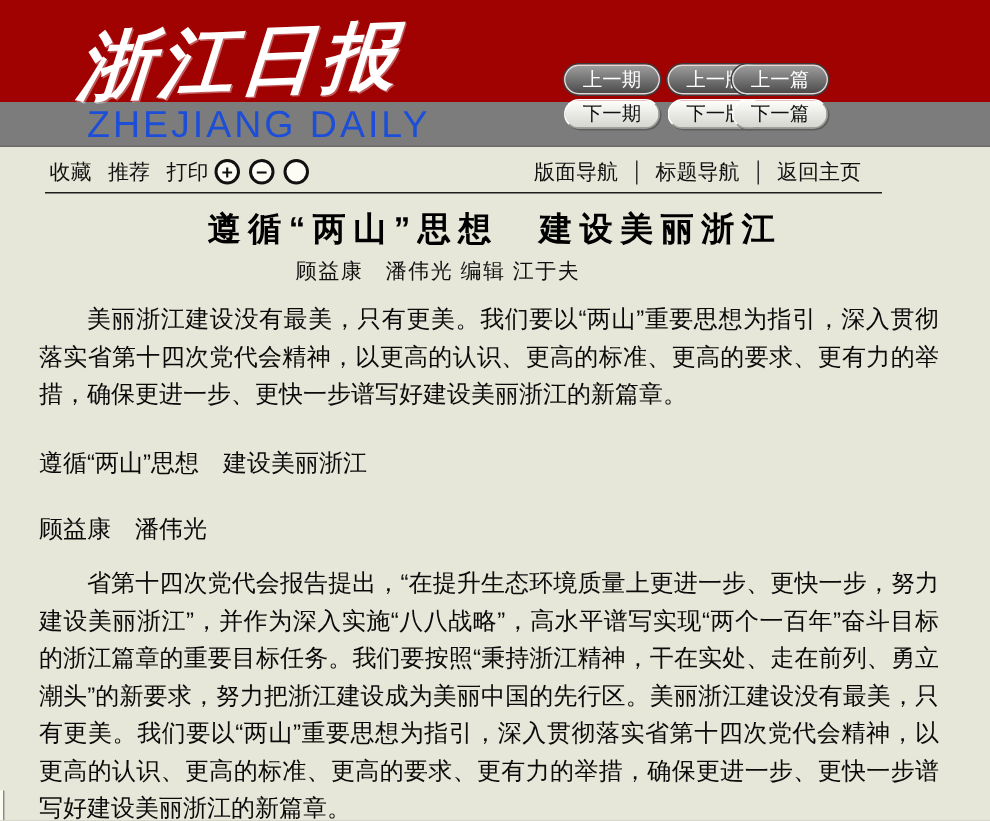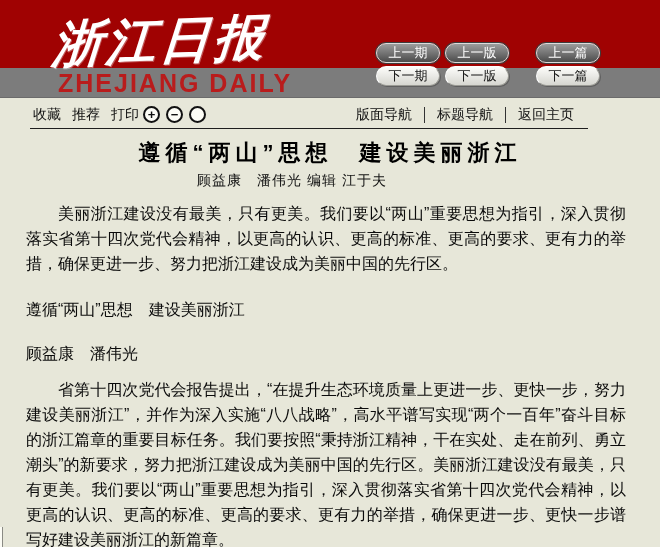--- a/index.html
+++ b/index.html
@@ -12,39 +12,39 @@
   .masthead-red { position:absolute; top:0; left:0; width:660px; height:68px; background:#a00202; }
   .masthead-gray { position:absolute; top:68px; left:0; width:660px; height:30px; background:#7c7c7c; border-bottom:1px solid #6b6b6b; }
   .logo-cn {
     position:absolute; top:8px; left:52px; width:210px; color:#ffffff;
     font-size:50px; font-weight:bold; font-style:italic; letter-spacing:4px;
     transform:rotate(-2deg) skewX(-6deg); z-index:3;
     text-shadow:1px 1px 0 rgba(255,255,255,.35); white-space:nowrap;
   }
   .logo-en {
     position:absolute; top:69px; left:58px; z-index:2;
-    font-size:25px; font-weight:bold; letter-spacing:2px; color:#b91c1c; white-space:nowrap;text-align:center;
+    font-size:25px; font-weight:normal; letter-spacing:2px; color:#1d4ed8; white-space:nowrap;text-align:center;
   }
   
   .nav-btn {
     position:absolute; width:64px; height:20px; font-size:13px; line-height:18px;
     text-align:center; cursor:pointer; white-space:nowrap; z-index:4;border-radius:10px;
   }
   .nav-btn.dark {
     background:linear-gradient(#9c9c9c,#4c4c4c); color:#ffffff;
     border:1px solid #dcdcdc; box-shadow:0 0 0 1px #3c3c3c;
   }
   .nav-btn.light {
     background:linear-gradient(#fdfdfb,#d6d6d0); color:#111;
     border:1px solid #9a9a94; border-top-color:#ffffff; border-left-color:#ffffff;
     box-shadow:1px 1px 0 #5f5f5f;
   }
   .b-top { top:43px; }
   .b-bot { top:66px; }
-  .c1 { left:376px; } .c2 { left:445px; } .c3 { left:536px; }
+  .c1 { left:376px; } .c2 { left:445px; } .c3 { left:488px; }
   
   .toolbar { position:absolute; top:104px; left:0; width:660px; height:24px; font-size:14px; }
   .tool-actions { position:absolute; left:33px; top:2px; display:flex; gap:11px; }
   .tool-actions span { cursor:pointer; }
   .zoom-icons { position:absolute; left:143px; top:2px; display:flex; gap:6px; }
   .circle-icon {
     width:17px; height:17px; border:2px solid #111; border-radius:50%;
     background:#fdfdf6; color:#111; font-size:13px; font-weight:bold;
     line-height:13px; text-align:center; cursor:pointer;
   }
@@ -111,21 +111,21 @@
       <span class="sep"></span>
       <span class="lnk">返回主页</span>
     </div>
   </div>
   <div class="rule"></div>
 
   <div class="article-title">遵循“两山”思想　建设美丽浙江</div>
   <div class="article-byline">顾益康　潘伟光 编辑 江于夫</div>
 
   <div class="article-body">
-    <p class="p-lead indent">美丽浙江建设没有最美，只有更美。我们要以“两山”重要思想为指引，深入贯彻落实省第十四次党代会精神，以更高的认识、更高的标准、更高的要求、更有力的举措，确保更进一步、努力把浙江建设成为美丽中国的先行区。</p>
+    <p class="p-lead indent">美丽浙江建设没有最美，只有更美。我们要以“两山”重要思想为指引，深入贯彻落实省第十四次党代会精神，以更高的认识、更高的标准、更高的要求、更有力的举措，确保更进一步、更快一步谱写好建设美丽浙江的新篇章。</p>
     <p class="p-inner-title">遵循“两山”思想　建设美丽浙江</p>
     <p class="p-inner-authors">顾益康　潘伟光</p>
     <p class="p-body indent">省第十四次党代会报告提出，“在提升生态环境质量上更进一步、更快一步，努力建设美丽浙江”，并作为深入实施“八八战略”，高水平谱写实现“两个一百年”奋斗目标的浙江篇章的重要目标任务。我们要按照“秉持浙江精神，干在实处、走在前列、勇立潮头”的新要求，努力把浙江建设成为美丽中国的先行区。美丽浙江建设没有最美，只有更美。我们要以“两山”重要思想为指引，深入贯彻落实省第十四次党代会精神，以更高的认识、更高的标准、更高的要求、更有力的举措，确保更进一步、更快一步谱写好建设美丽浙江的新篇章。</p>
   </div>
 
   <div class="edge-artifact"></div>
 
 </div>
 
 </body></html>

